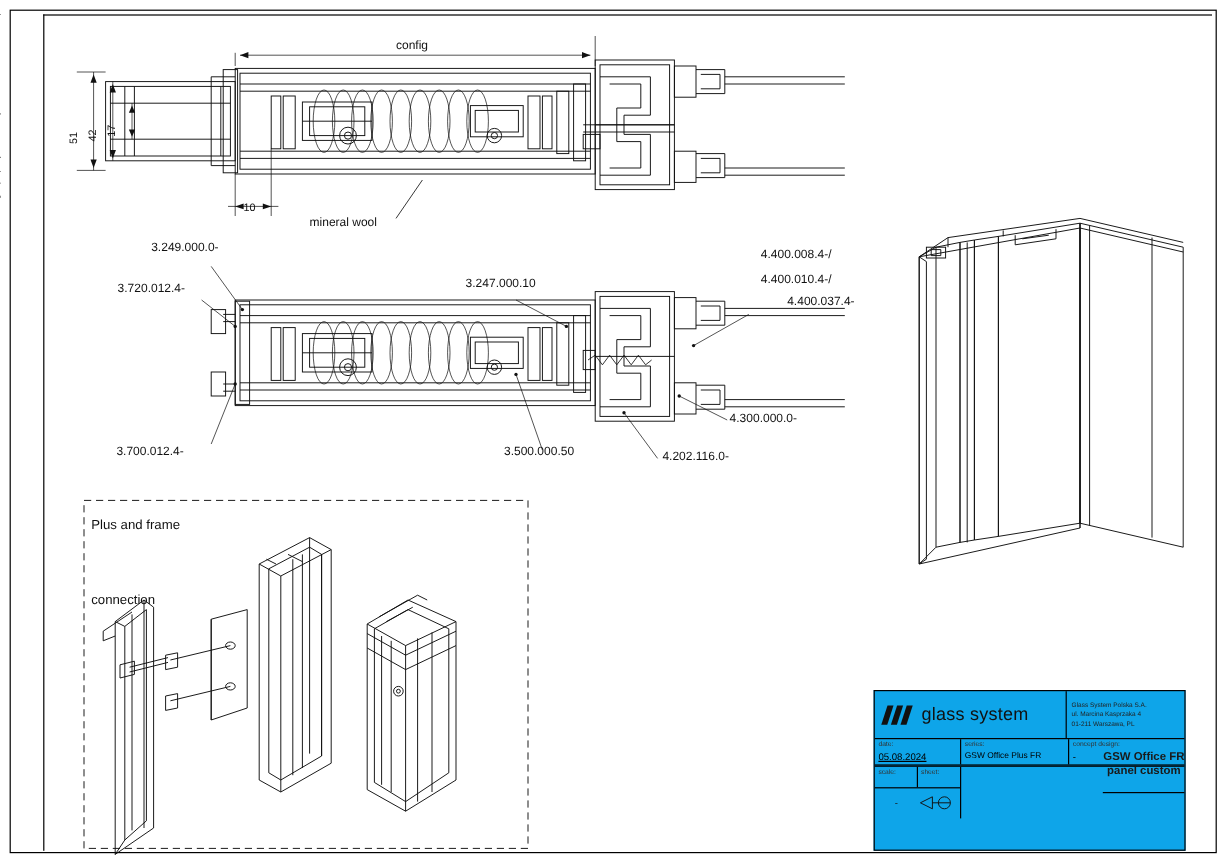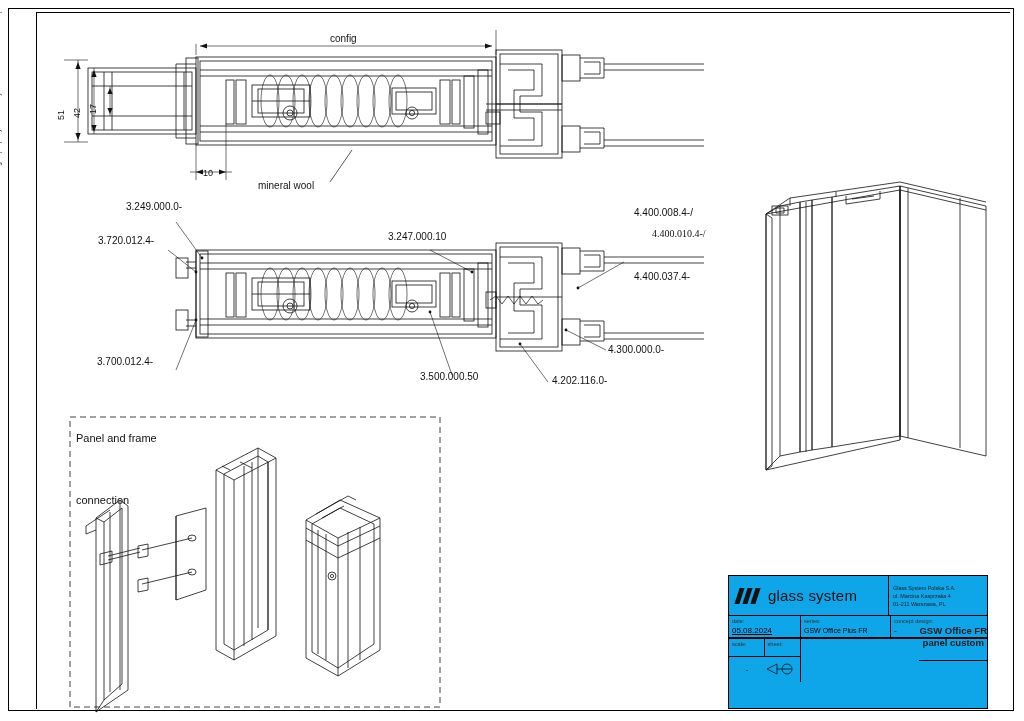--- a/index.html
+++ b/index.html
@@ -439,28 +439,28 @@
   <div class="lbl small vert" style="left:56px; top:120px;">51</div>
   <div class="lbl small vert" style="left:72px; top:118px;">42</div>
   <div class="lbl small vert" style="left:88px; top:114px;">17</div>
   <div class="lbl small" style="left:203px; top:168px;">10</div>
   <div class="lbl" style="left:258px; top:180px;">mineral wool</div>
 
   <div class="lbl" style="left:126px; top:201px;">3.249.000.0-</div>
   <div class="lbl" style="left:98px; top:235px;">3.720.012.4-</div>
   <div class="lbl" style="left:388px; top:231px;">3.247.000.10</div>
   <div class="lbl" style="left:634px; top:207px;">4.400.008.4-/</div>
-  <div class="lbl" style="left:652px; top:228px;font-family:Liberation Serif, serif;">4.400.010.4-/</div>
-  <div class="lbl" style="left:634px; top:246px;margin-top:25px;">4.400.037.4-</div>
+  <div class="lbl" style="left:634px; top:228px;">4.400.010.4-/</div>
+  <div class="lbl" style="left:656px; top:246px;">4.400.037.4-</div>
   <div class="lbl" style="left:608px; top:344px;">4.300.000.0-</div>
-  <div class="lbl" style="left:97px; top:356px;">3.700.012.4-</div>
+  <div class="lbl" style="left:97px; top:371px;">3.700.012.4-</div>
   <div class="lbl" style="left:420px; top:371px;">3.500.000.50</div>
   <div class="lbl" style="left:552px; top:375px;">4.202.116.0-</div>
 
-  <div class="lbl" style="left:76px; top:432px; font-size:11px;">Panel and frame</div>
+  <div class="lbl" style="left:76px; top:432px; font-size:11px;">Plus and frame</div>
   <div class="lbl" style="left:76px; top:447px; font-size:11px;margin-top:47px;">connection</div>
 
   <div class="title-block">
 
     <div class="tb-row logo-row">
       <div class="logo-box">
         <span class="logo-mark">
             <i></i>
             <i></i>
             <i></i>

